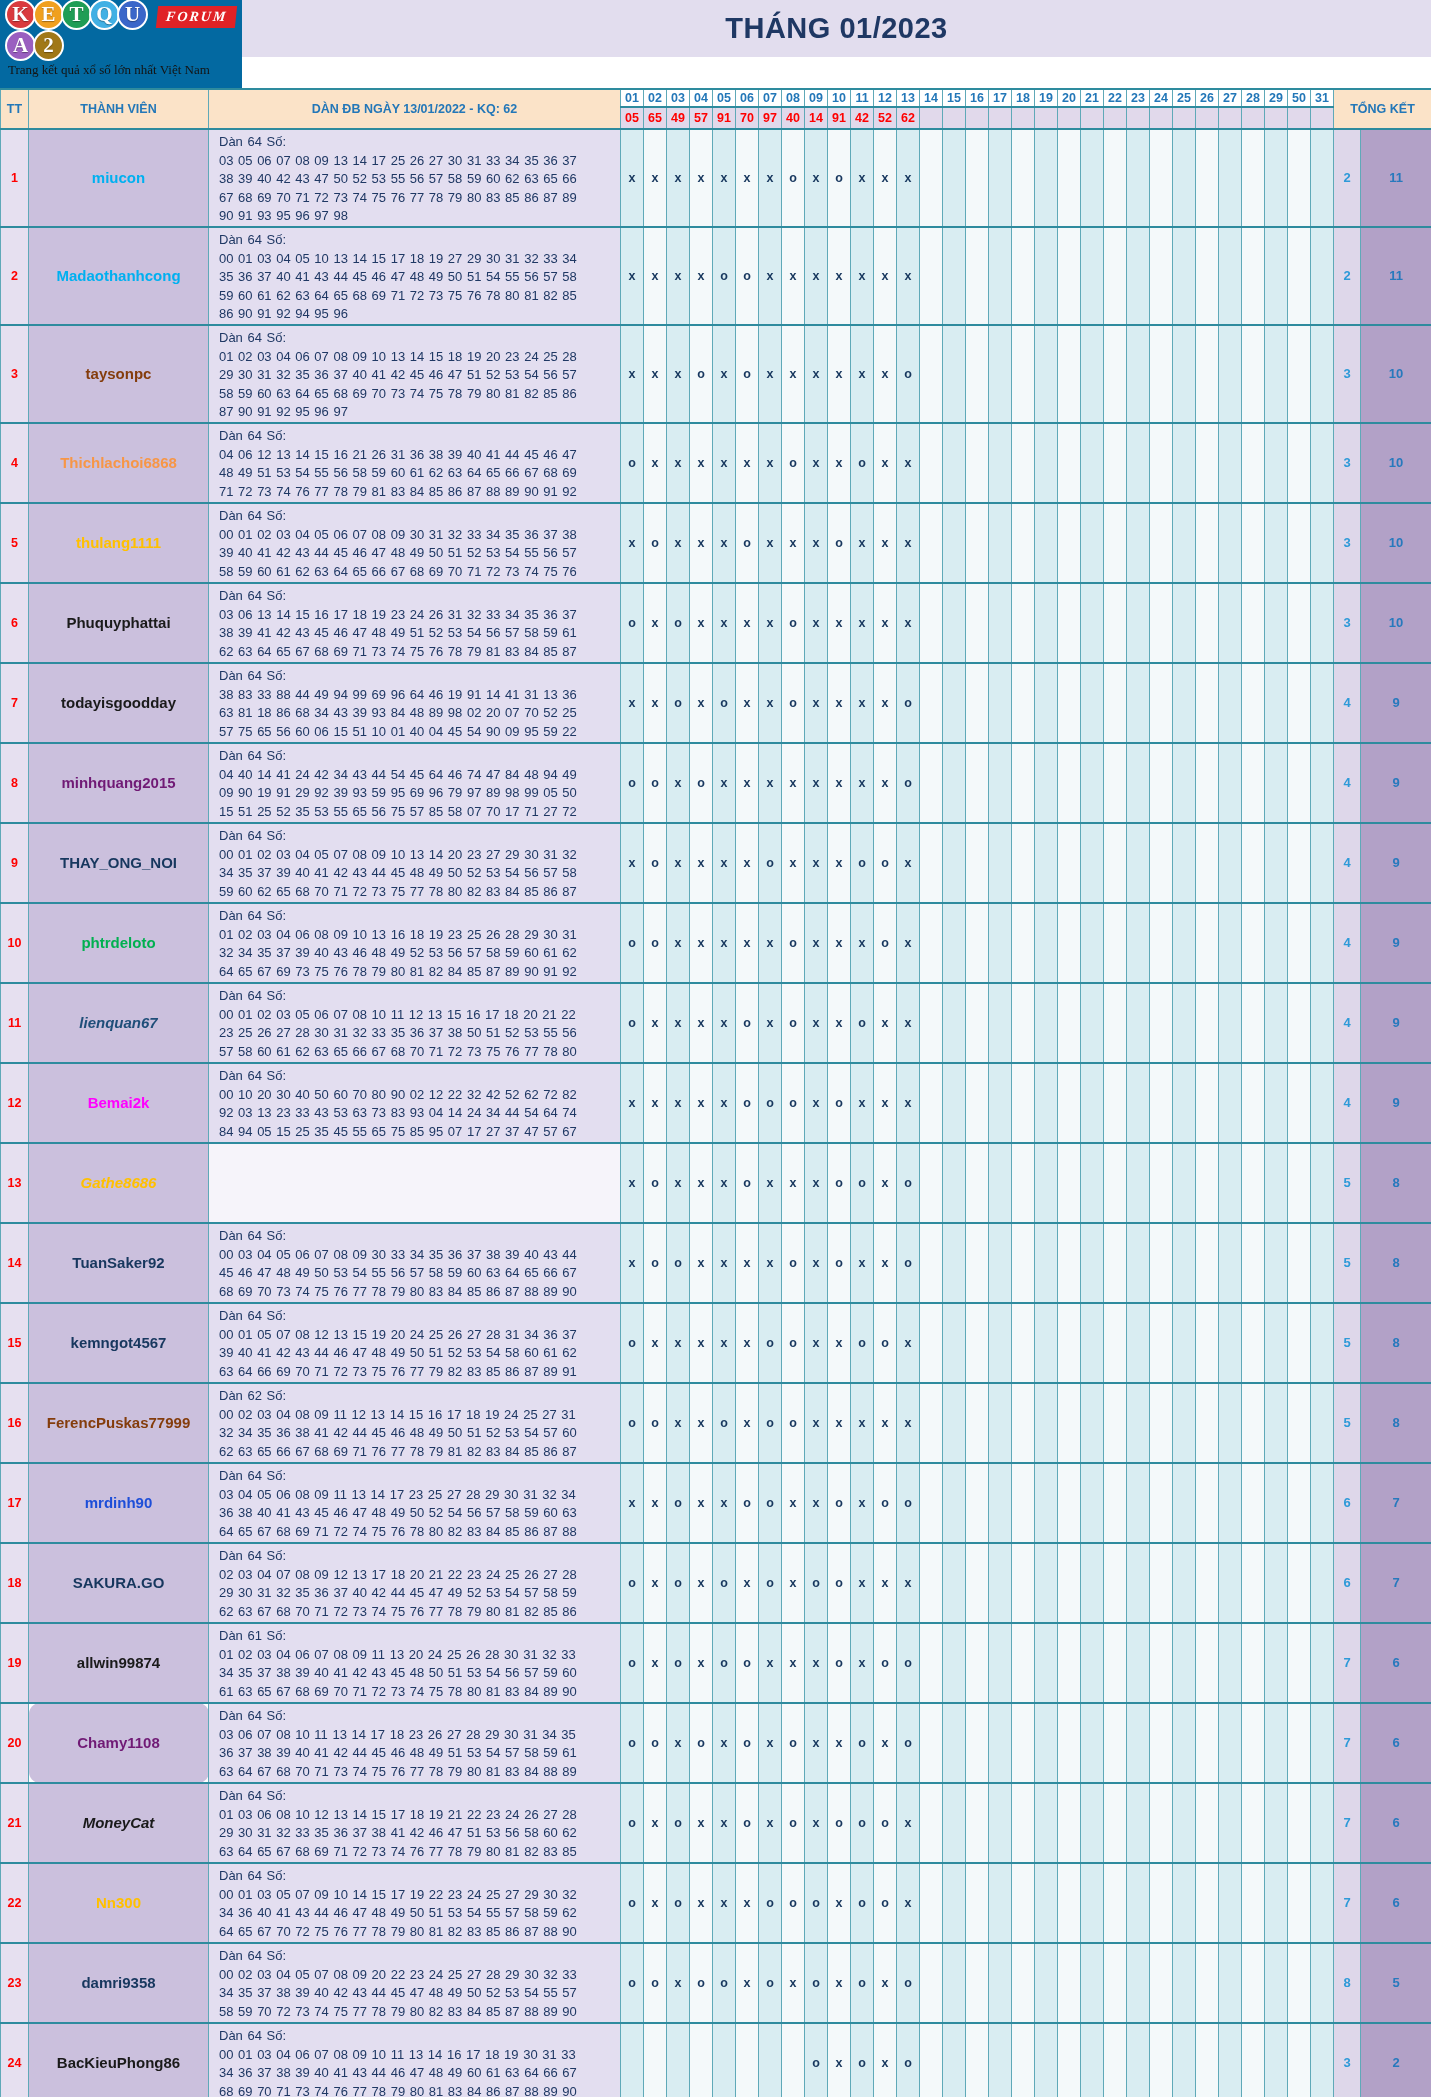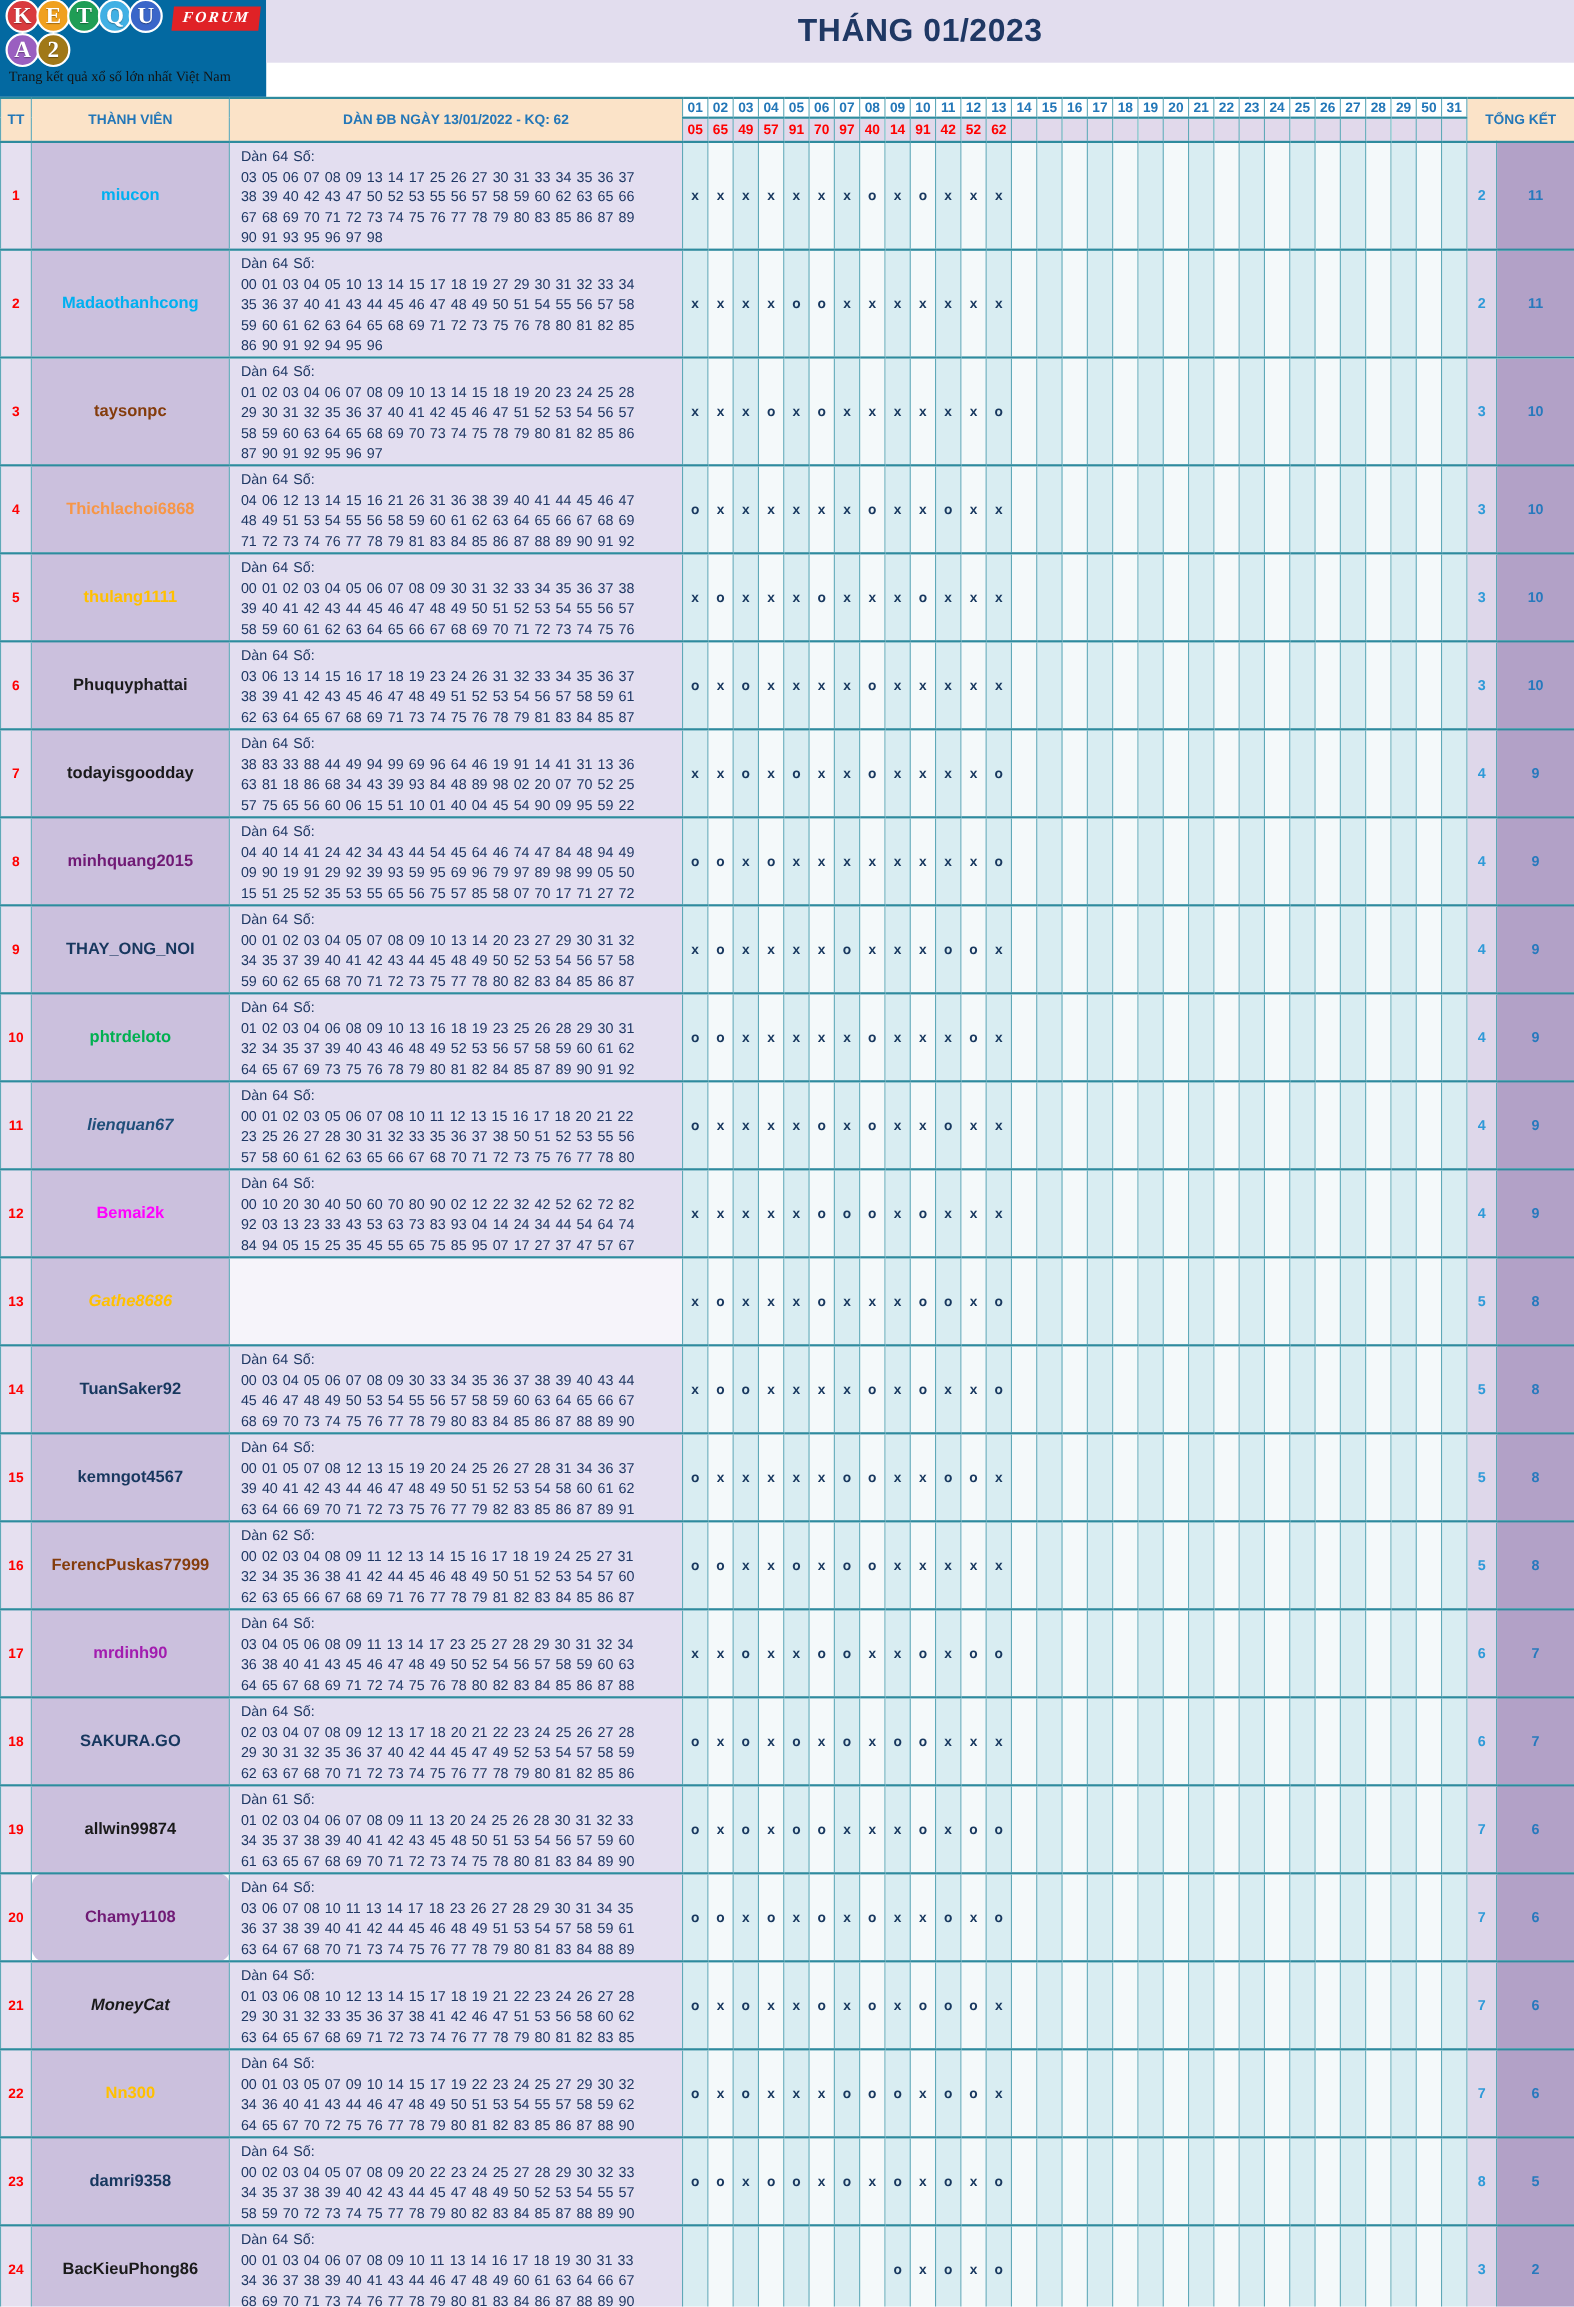--- a/index.html
+++ b/index.html
@@ -873,21 +873,21 @@
           <td class="mark odd"></td>
           <td class="mark even"></td>
           <td class="mark odd"></td>
           <td class="mark even"></td>
           <td class="mark odd"></td>
           <td class="tallyA">5</td>
           <td class="tallyB">8</td>
         </tr>
         <tr>
           <td class="tt">17</td>
-          <td class="member" style="color: #a21caf;">mrdinh90</td>
+          <td class="member" style="color: #1d4ed8;">mrdinh90</td>
           <td class="nums">
             <div class="dan-label">Dàn 64 Số:</div>
             <div class="dan-line">03 04 05 06 08 09 11 13 14 17 23 25 27 28 29 30 31 32 34</div>
             <div class="dan-line">36 38 40 41 43 45 46 47 48 49 50 52 54 56 57 58 59 60 63</div>
             <div class="dan-line">64 65 67 68 69 71 72 74 75 76 78 80 82 83 84 85 86 87 88</div>
           </td>
           <td class="mark odd">x</td>
           <td class="mark even">x</td>
           <td class="mark odd">o</td>
           <td class="mark even">x</td>

